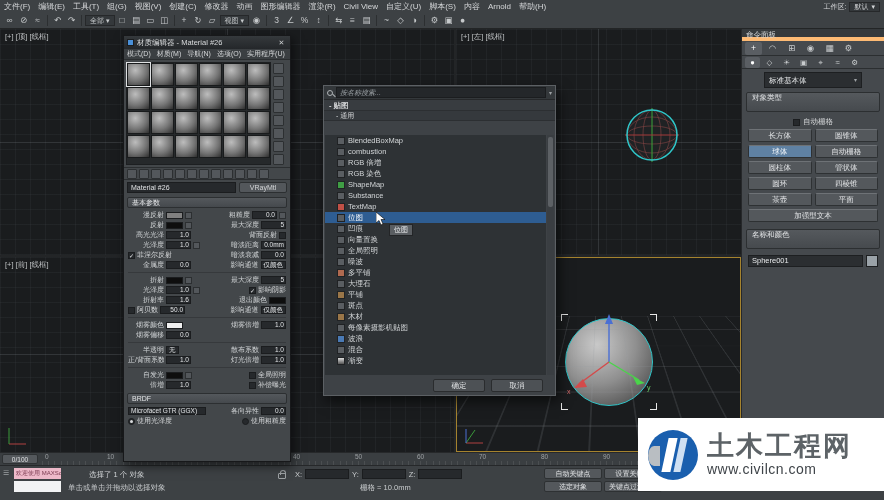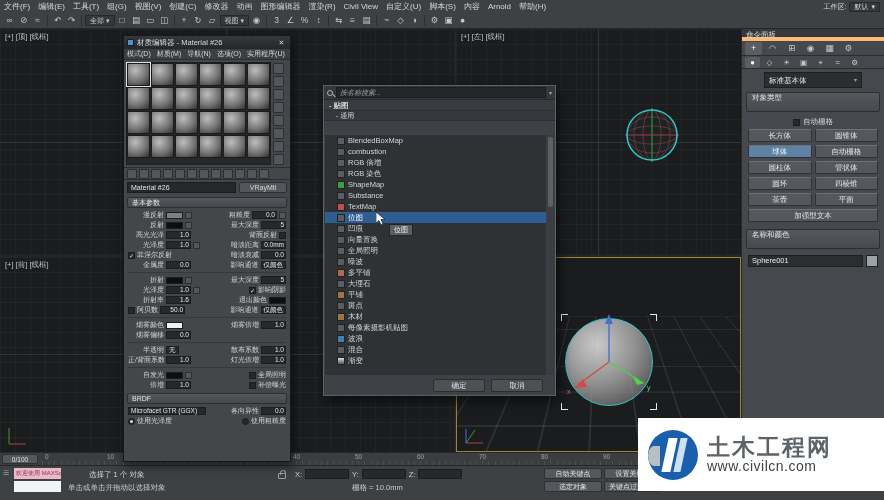--- a/index.html
+++ b/index.html
@@ -91,21 +91,21 @@
   .slist1{position:absolute;left:14px;top:2px;width:47px;height:11px;background:#edb9c9;color:#7a3a50;
           font-size:6px;line-height:11px;padding:0 2px;overflow:hidden;white-space:nowrap;}
   .slist2{position:absolute;left:14px;top:15px;width:47px;height:11px;background:#f2f3f4;}
   .ssel{position:absolute;left:68px;top:4px;color:#d2d5d7;margin-left:21px;}
   .sprompt{position:absolute;left:68px;top:17px;color:#c9ccce;text-align:center;}
   .lock{position:absolute;left:278px;top:7px;width:8px;height:6px;border:1px solid #9da1a4;border-radius:1px;}
   .lock::before{content:"";position:absolute;left:1px;top:-4px;width:4px;height:4px;border:1px solid #9da1a4;
                 border-bottom:none;border-radius:3px 3px 0 0;}
   .xyz{position:absolute;left:295px;top:3px;display:flex;gap:3px;align-items:center;color:#c9ccce;}
   .xyzf{width:44px;height:10px;background:#26292c;border:1px solid #1b1d1f;}
-  .sgrid{position:absolute;left:352px;top:17px;color:#c9ccce;}
+  .sgrid{position:absolute;left:360px;top:17px;color:#c9ccce;}
   .sbtn{position:absolute;height:11px;background:#54585c;border:1px solid #2e3133;border-radius:2px;
         font-size:7px;line-height:10px;text-align:center;color:#dfe1e3;padding:0 3px;overflow:hidden;white-space:nowrap;}
 
   
   .matwin{position:absolute;left:123px;top:35px;width:168px;height:427px;background:#43474a;
           border:1px solid #17181a;box-shadow:2px 4px 10px rgba(0,0,0,.55);z-index:20;font-size:7px;overflow:hidden;}
   .titlebar{height:13px;background:linear-gradient(#35393c,#24272a);display:flex;align-items:center;
             padding:0 3px;font-size:7.5px;color:#d8dadc;gap:3px;}
   .wicon{width:7px;height:7px;background:#4a90d9;border:1px solid #1b1d1f;flex:0 0 auto;}
   .tclose{margin-left:auto;width:11px;text-align:center;color:#c8cbcd;font-size:7px;}
@@ -171,21 +171,21 @@
   .cursor{position:absolute;left:376px;top:212px;z-index:36;}
 
   
   .watermark{position:absolute;left:638px;top:418px;width:246px;height:73px;background:#ffffff;z-index:40;
              display:flex;align-items:center;gap:9px;padding:0 10px;}
   .wlogo{width:50px;height:50px;border-radius:50%;background:#1a5fae;position:relative;overflow:hidden;flex:0 0 auto;}
   .wlogo .bar1{position:absolute;left:17px;top:8px;width:9px;height:34px;background:#fff;transform:skewX(-12deg);}
   .wlogo .bar2{position:absolute;left:29px;top:8px;width:7px;height:34px;background:#cfe0f2;transform:skewX(-12deg);}
   .wleaf{position:absolute;left:0;top:16px;width:12px;height:20px;background:#b9bec2;border-radius:50% 0 0 50%;}
   .wtext{display:flex;flex-direction:column;line-height:1.08;}
-  .wtitle{font-size:23px;font-weight:bold;color:#5d6367;letter-spacing:2px;}
+  .wtitle{font-size:27px;font-weight:bold;color:#5d6367;letter-spacing:2px;}
   .wurl{font-size:14px;color:#3f4449;letter-spacing:.5px;}
 </style>
 </head>
 <body>
 
 <div class="app">
 
   <div class="menubar">
     <span class="mi">文件(F)</span>
     <span class="mi">编辑(E)</span>

